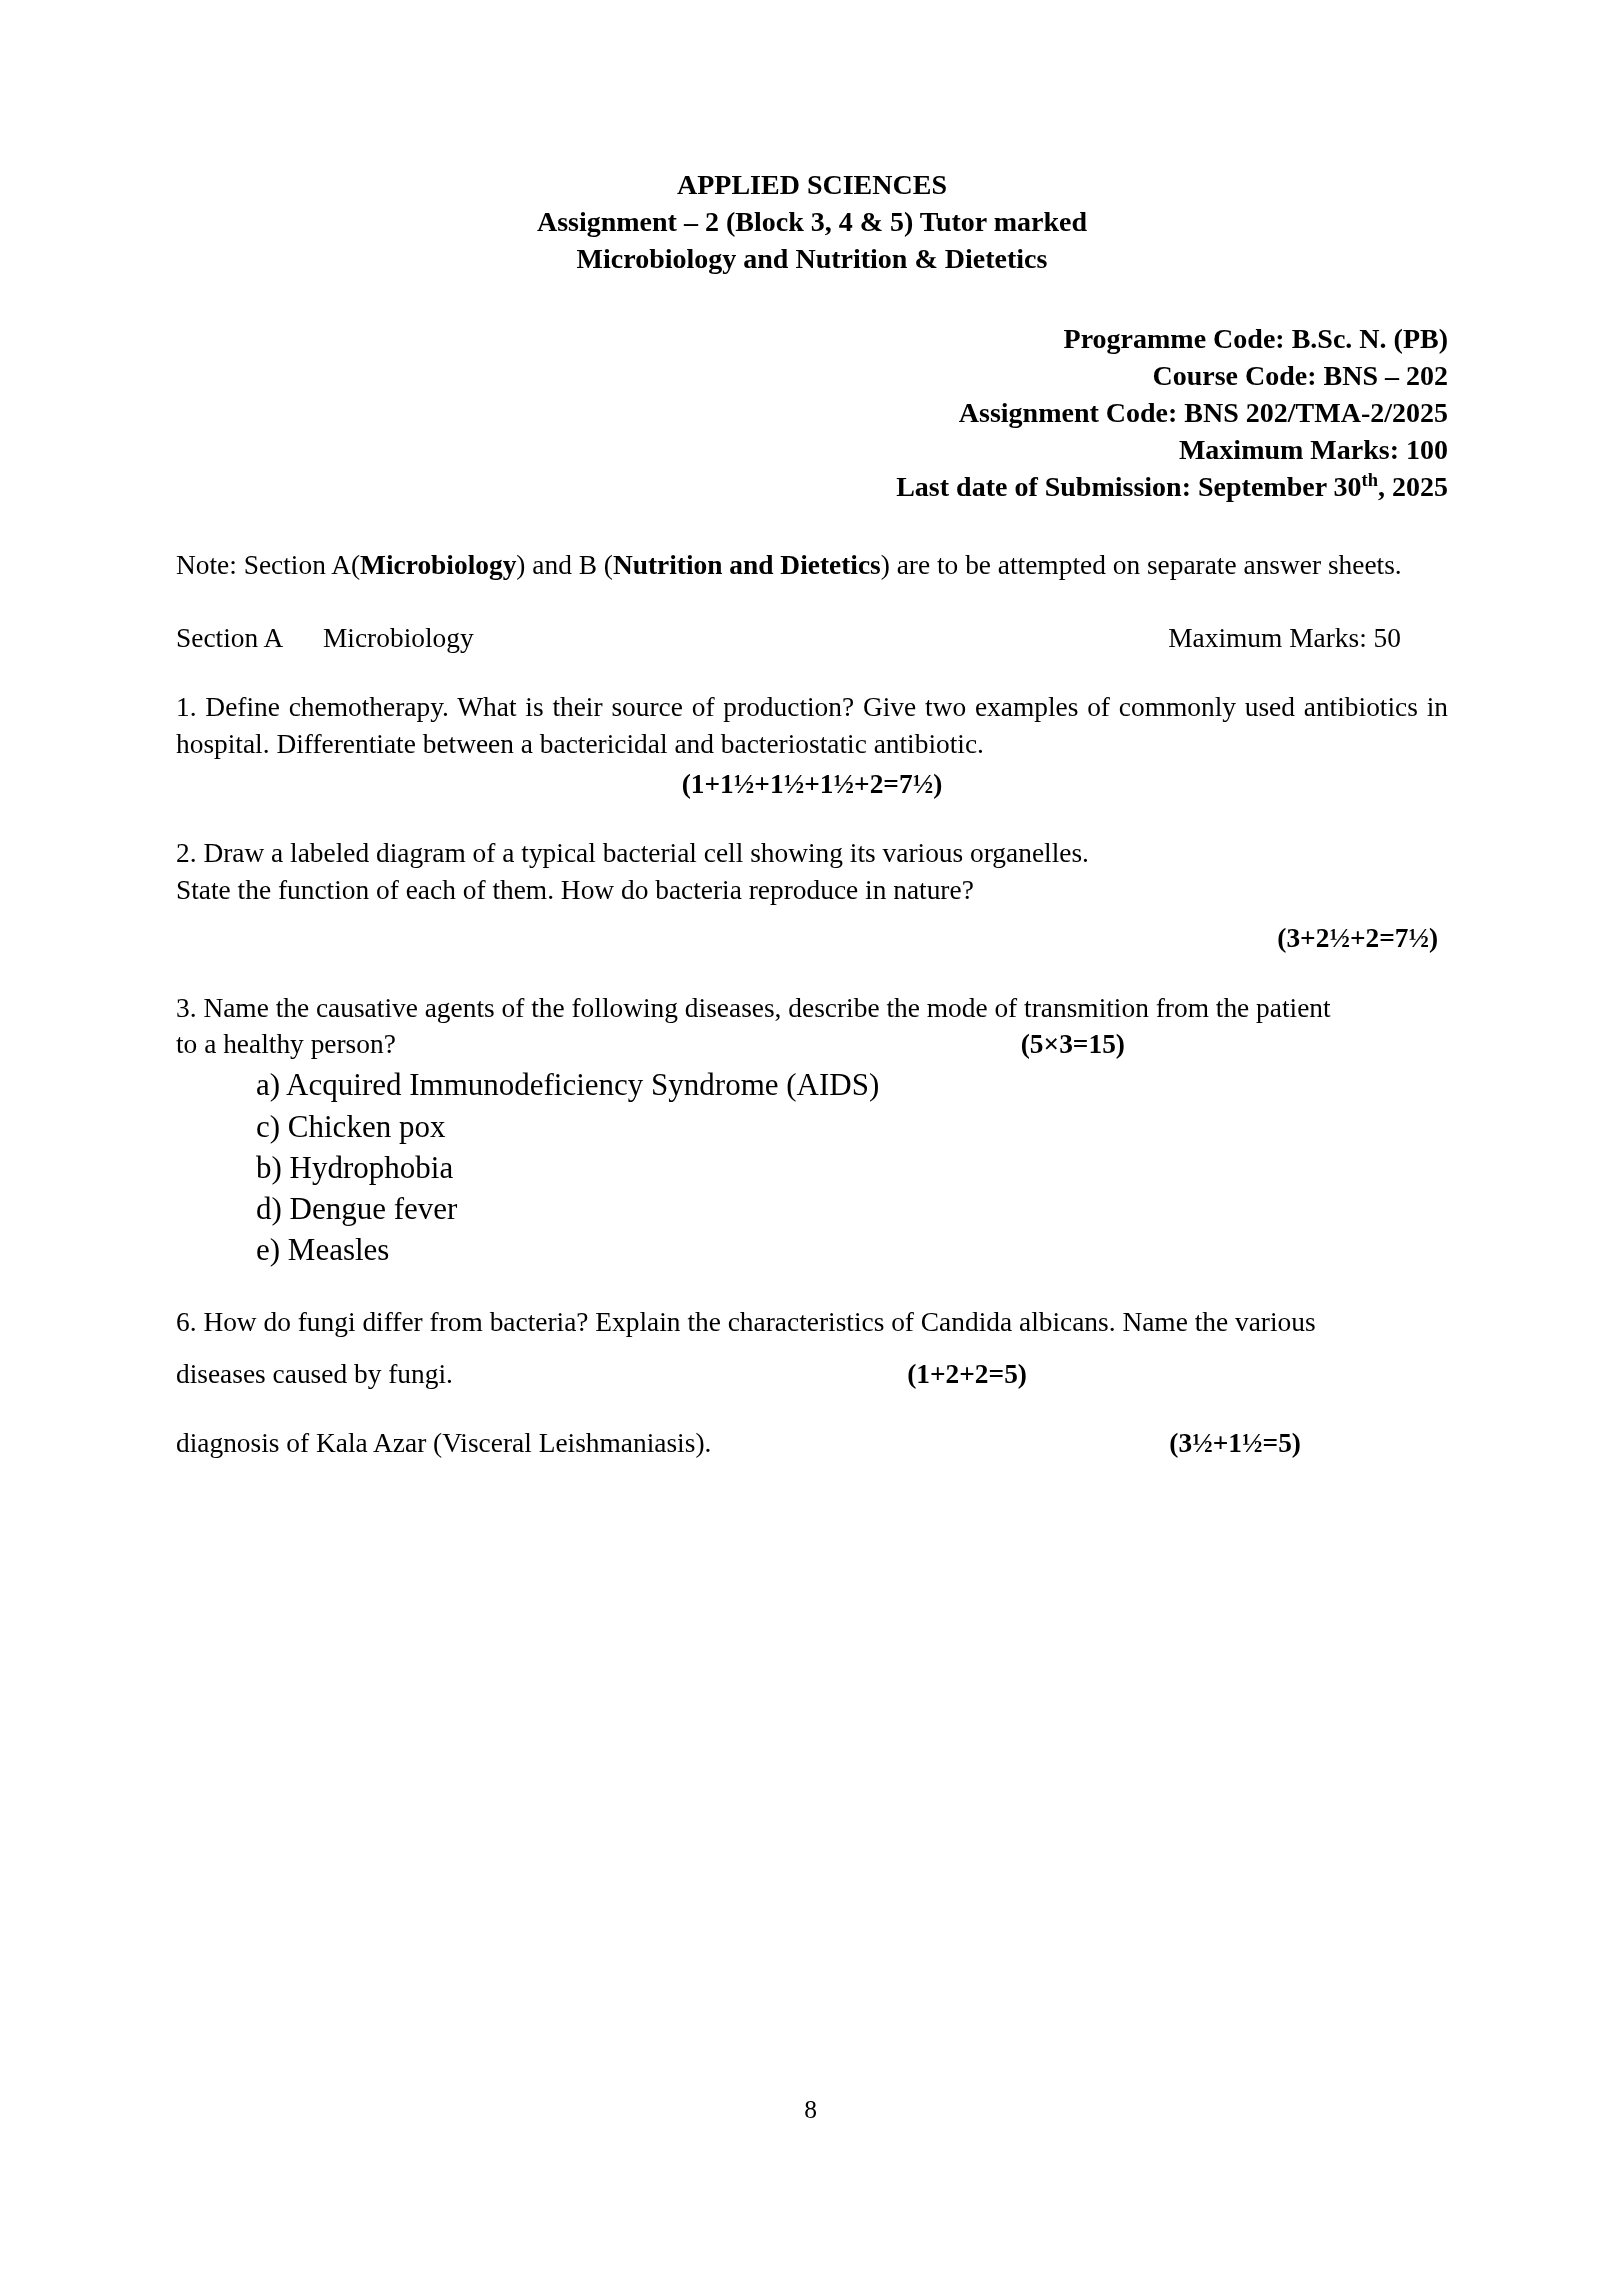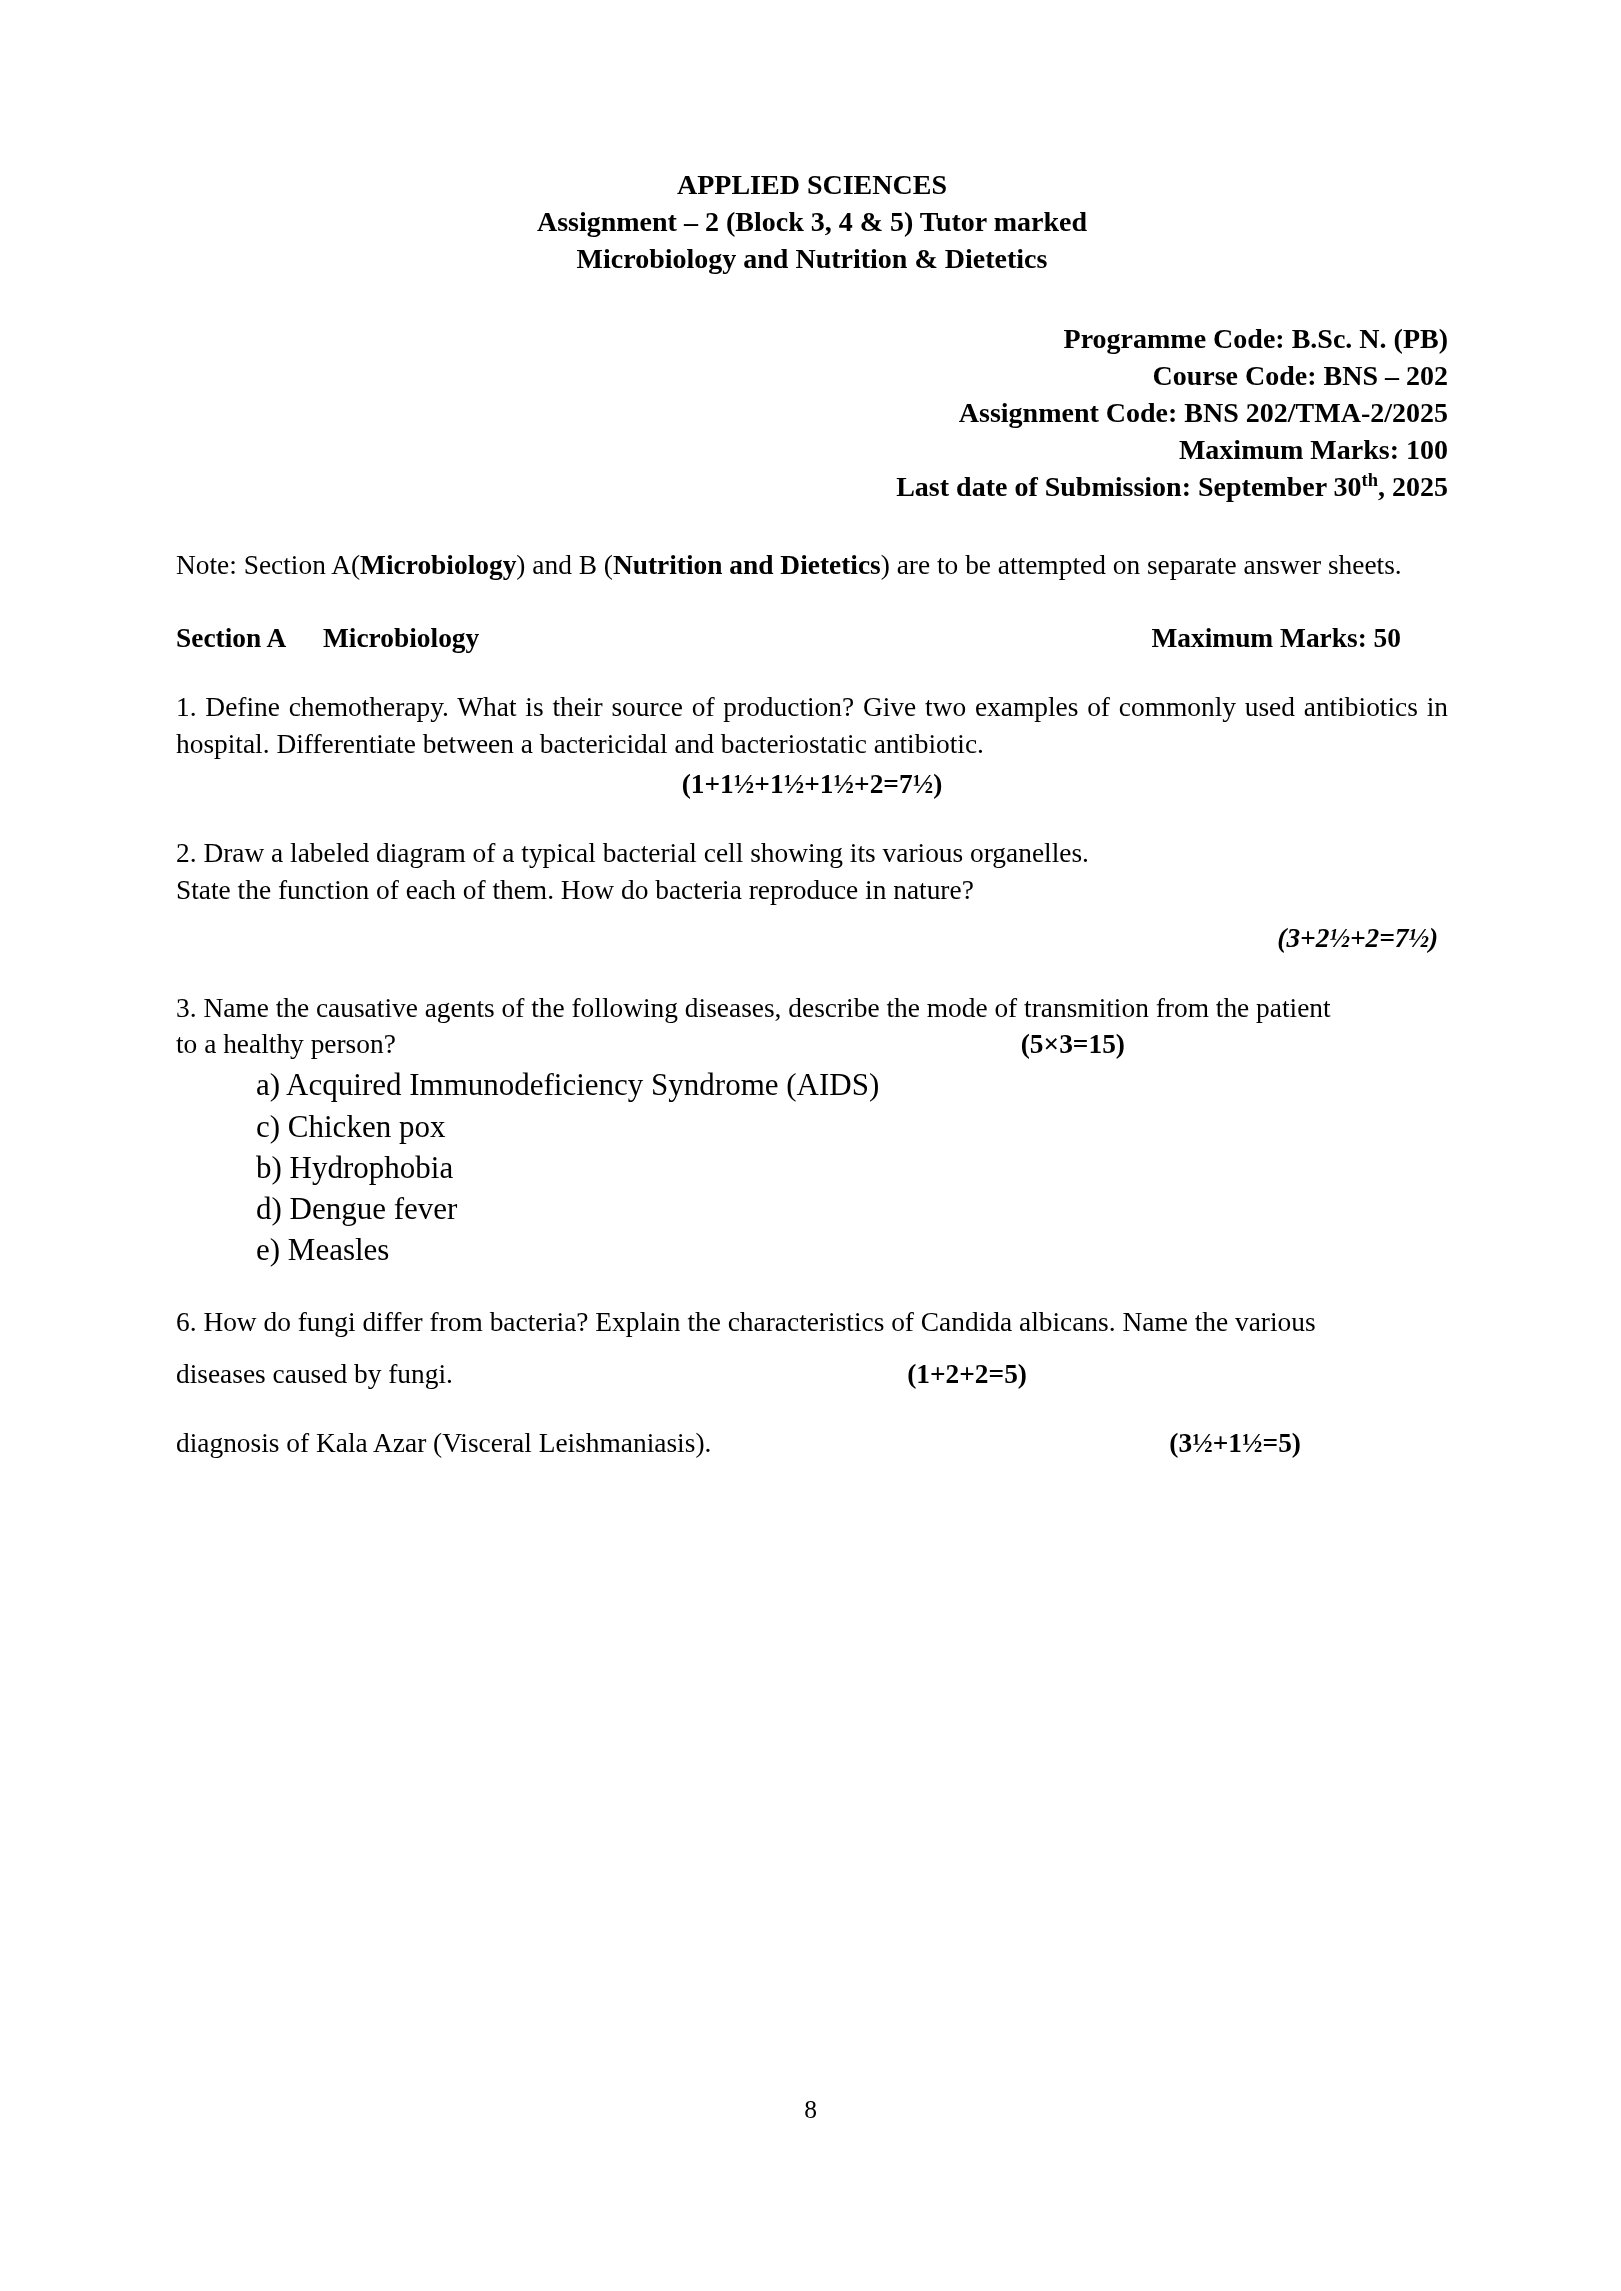--- a/index.html
+++ b/index.html
@@ -50,21 +50,21 @@
   .note {
     margin-top: 41px;
     font-size: 27.4px;
     line-height: 1.35;
     text-align: left;
   }
   .note b { font-weight: bold; }
   .section-head {
     margin-top: 37px;
     font-size: 27.4px;
-    font-weight: bold;
+    font-weight: normal;
     display: flex;
     line-height: 1.3;
     justify-content: flex-end;
   }
   .section-head .sec-label { width: 147px; }
   .section-head .sec-subject { flex: 1; }
   .section-head .sec-marks { white-space: nowrap; padding-right: 47px; }
 
   .q {
     margin-top: 33px;
@@ -80,21 +80,20 @@
   .marks-right {
     display: block;
     text-align: center;
     margin-top: 3.9px;
   }
   .marks-right-inset {
     display: block;
     text-align: right;
     padding-right: 9.8px;
     margin-top: 11.8px;
-    font-style: italic;
   }
   .row-split {
     display: flex;
     justify-content: space-between;
     align-items: baseline;
   }
   .row-split .txt { }
   .sublist {
     margin-top: 2px;
     padding-left: 80px;

